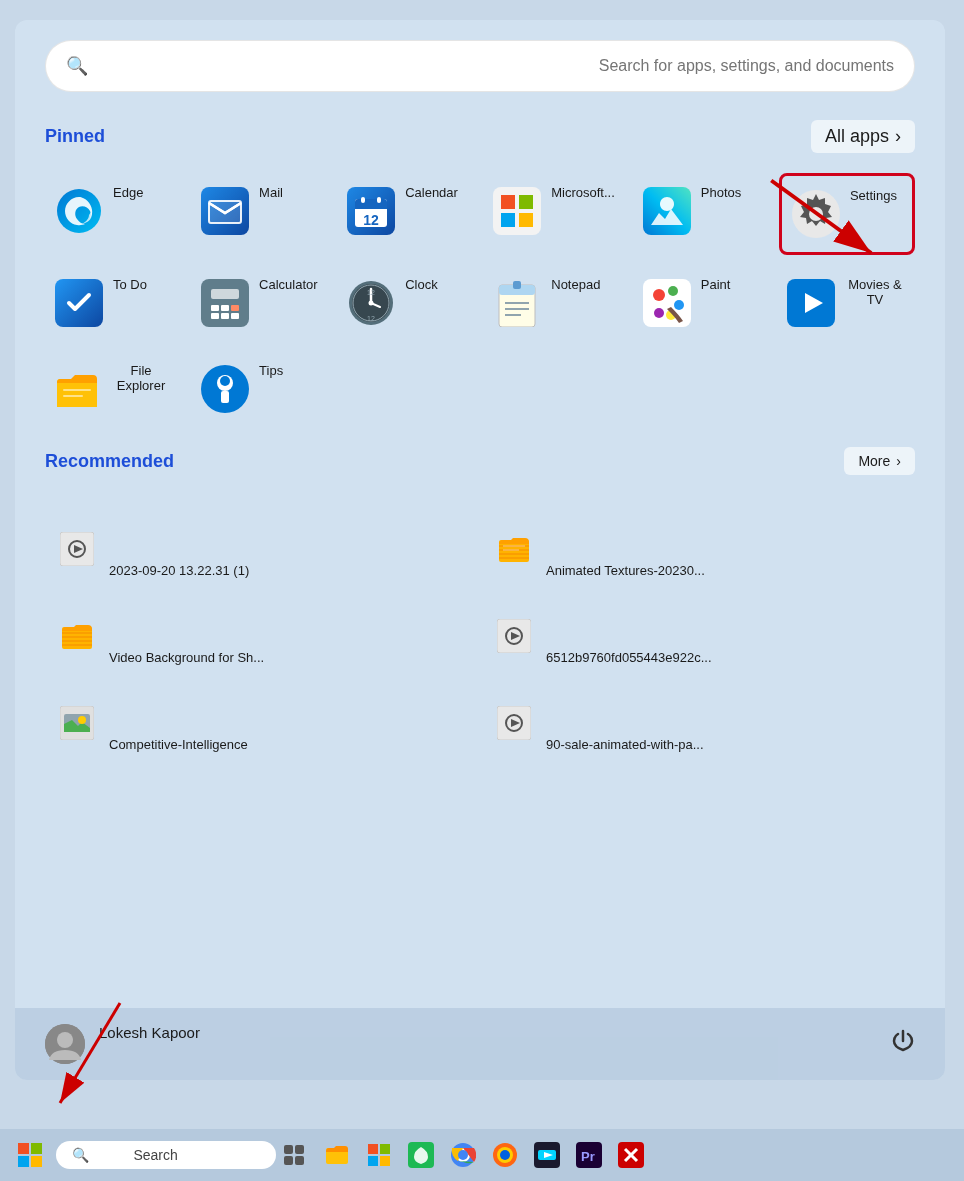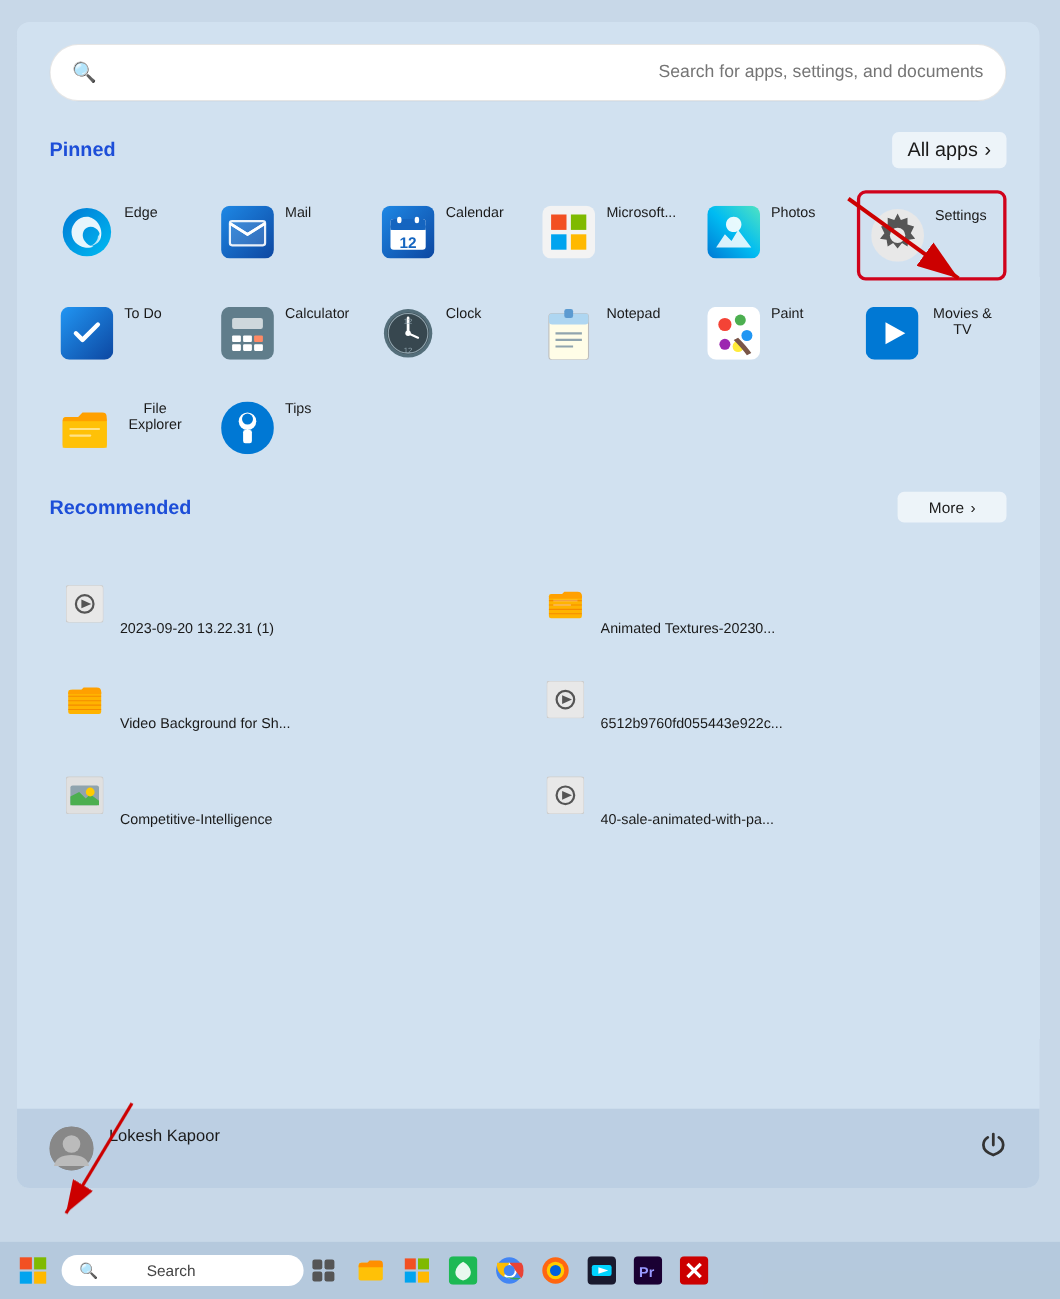--- a/index.html
+++ b/index.html
@@ -132,21 +132,21 @@
       align-items: center;
       margin-bottom: 32px;
     }
     .more-btn {
       display: flex;
       align-items: center;
       gap: 6px;
       background: rgba(255,255,255,0.6);
       border: none;
       border-radius: 6px;
-      padding: 6px 28px;
+      padding: 6px 14px;
       font-size: 14px;
       color: #1a1a1a;
       cursor: pointer;
     }
 
     .rec-grid {
       display: grid;
       grid-template-columns: 1fr 1fr;
       gap: 4px;
     }
@@ -586,21 +586,21 @@
     </div>
 
     <div class="rec-item">
       <div class="rec-icon">
         <svg width="34" height="34" viewBox="0 0 34 34">
           <rect width="34" height="34" rx="3" fill="#e8e8e8" stroke="#ccc" stroke-width="1"></rect>
           <circle cx="17" cy="17" r="8" fill="none" stroke="#555" stroke-width="2"></circle>
           <polygon points="14,13 23,17 14,21" fill="#555"></polygon>
         </svg>
       </div>
-      <span class="rec-label">40-sale-animated-with-pa...</span>
+      <span class="rec-label">90-sale-animated-with-pa...</span>
     </div>
 
   </div>
 
   <div class="user-bar">
     <div class="user-info">
       <div class="user-avatar">
         <svg width="40" height="40" viewBox="0 0 40 40">
           <circle cx="20" cy="20" r="20" fill="#888"></circle>
           <circle cx="20" cy="16" r="8" fill="#bbb"></circle>

